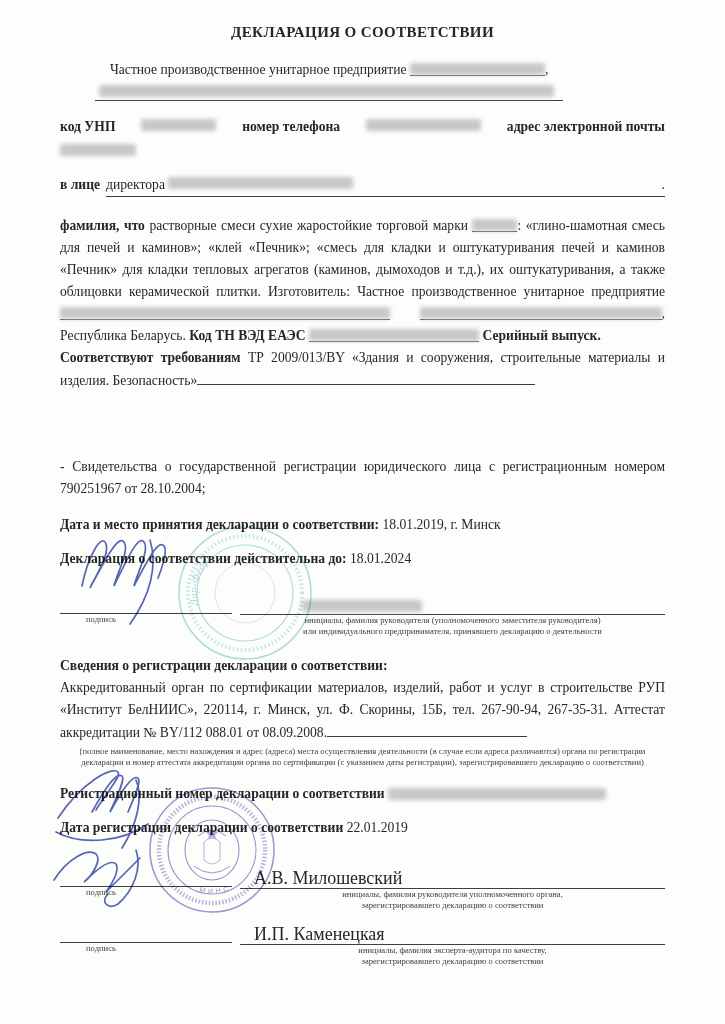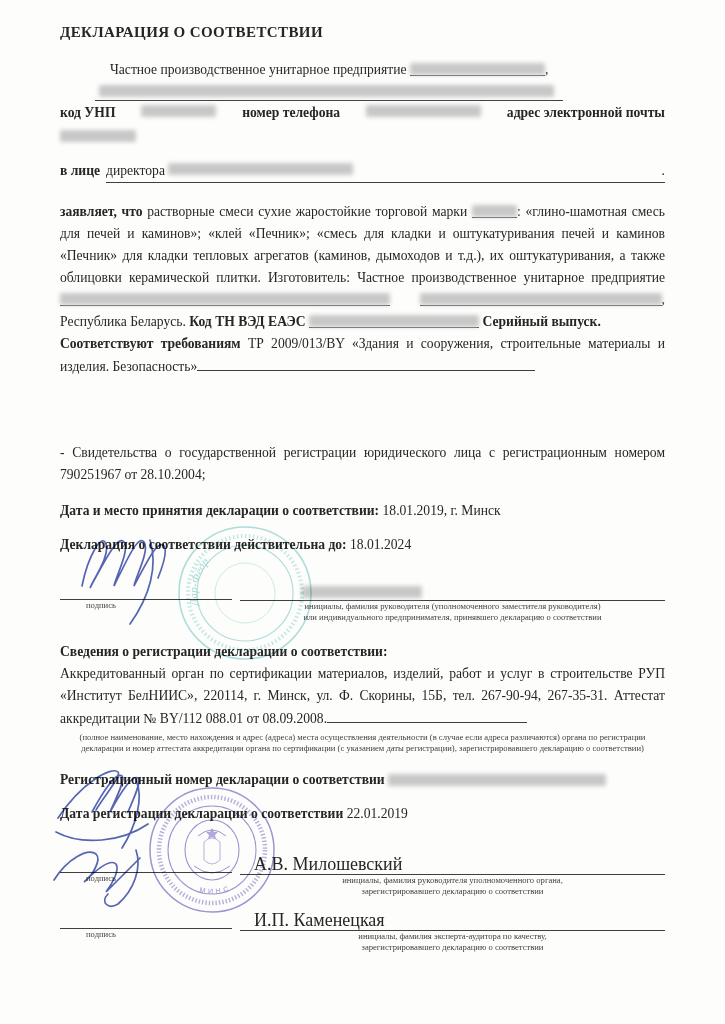--- a/index.html
+++ b/index.html
@@ -5,38 +5,38 @@
   * { margin:0; padding:0; box-sizing:border-box; }
   html,body { background:#e8e8e8; }
   .page {
     position:relative; width:725px; height:1024px; margin:0 auto;
     background:#fdfdfc; overflow:hidden;
     font-family:"Liberation Serif", serif; color:#262626;
     -webkit-font-smoothing:antialiased;
   }
   .content { position:absolute; left:60px; top:24px; width:605px; }
 
-  .title { text-align:left; font-weight:bold; font-size:15px; letter-spacing:.4px; }
+  .title { text-align:center; font-weight:bold; font-size:15px; letter-spacing:.4px; }
 
   .para { font-size:13.6px; line-height:22px; text-align:justify; }
   b { font-weight:bold; }
   .u { text-decoration-color:#3f3f3f; text-underline-offset:3px; text-decoration-thickness:1px; }
 
   
   .redact { display:inline-block; vertical-align:-2px; border-bottom:1px solid #4a4a4a; }
   .redact i { display:block; height:12px; background:#c7c7c7; filter:blur(2px); border-radius:2px; }
   .redact.nol { border-bottom:none; }
 
   .tail { display:inline-block; height:16px; border-bottom:1px solid #3f3f3f; vertical-align:baseline; }
 
   .company-l1 { margin-top:18px; margin-left:50px; font-size:13.6px; line-height:22px; }
   .company-l2 { margin-left:35px; width:468px; border-bottom:1px solid #3f3f3f; height:20px; padding-left:4px; }
   .company-l2 .redact { border-bottom:none; }
 
-  .codes-row { margin-top:1px; display:flex; justify-content:space-between; align-items:baseline; font-size:13.6px; font-weight:bold; line-height:22px; }
+  .codes-row { margin-top:15px; display:flex; justify-content:space-between; align-items:baseline; font-size:13.6px; font-weight:bold; line-height:22px; }
   .codes-email { margin-top:2px; }
 
   .person-row { margin-top:16px; display:flex; align-items:baseline; font-size:13.6px; line-height:22px; }
   .person-line { flex:1; margin-left:6px; border-bottom:1px solid #3f3f3f; display:flex; align-items:baseline; }
   .person-line .dot { margin-left:auto; }
 
   .m-decl { margin-top:18px; }
   .m-conf { margin-top:0; }
   .m-basis { margin-top:20px; }
   .m-date { margin-top:14px; }
@@ -99,21 +99,21 @@
       <span class="person-line">
         <span>директора</span>&nbsp;
         <span class="redact nol" style="width:185px">
             <i></i>
           </span>
         <span class="dot">.</span>
       </span>
     </div>
 
     <div class="para m-decl">
-      <b>заявляет, что</b>
+      <b>фамилия, что</b>
       <span class="u">растворные смеси сухие жаростойкие торговой марки</span>
       <span class="redact" style="width:45px"><i></i></span><span class="u">: «глино-шамотная смесь для печей и каминов»; «клей «Печник»; «смесь для кладки и оштукатуривания печей и каминов «Печник» для кладки тепловых агрегатов (каминов, дымоходов и т.д.), их оштукатуривания, а также облицовки керамической плитки. Изготовитель: Частное производственное унитарное предприятие</span>
       <span class="redact" style="width:330px"><i></i></span>
       <span class="redact" style="width:242px"><i></i></span><span class="u">, Республика Беларусь.</span>
       <b class="u">Код ТН ВЭД ЕАЭС</b>
       <span class="redact" style="width:170px"><i></i></span>
       <b class="u">Серийный выпуск.</b>
     </div>
 
     <div class="para m-conf">
@@ -141,21 +141,21 @@
       <div class="sig-left">
         <div class="line"></div>
         <div class="cap cap-left">подпись</div>
       </div>
       <div class="sig-right">
         <div class="name-above">
           <span class="redact nol" style="width:120px"><i></i></span>
         </div>
         <div class="line"></div>
         <div class="cap cap-center">инициалы, фамилия руководителя (уполномоченного заместителя руководителя)</div>
-        <div class="cap cap-center">или индивидуального предпринимателя, принявшего декларацию о соответствии</div>
+        <div class="cap cap-center">или индивидуального предпринимателя, принявшего декларацию о деятельности</div>
       </div>
     </div>
 
     <div class="para m-reginfo">
       <b>Сведения о регистрации декларации о соответствии:</b><br>
       <span class="u">Аккредитованный орган по сертификации материалов, изделий, работ и услуг в строительстве РУП «Институт БелНИИС», 220114, г. Минск, ул. Ф. Скорины, 15Б, тел. 267-90-94, 267-35-31. Аттестат аккредитации № BY/112 088.01 от 08.09.2008.</span><span class="tail" style="width:200px"></span>
       <div class="note">(полное наименование, место нахождения и адрес (адреса) места осуществления деятельности (в случае если адреса различаются) органа по регистрации декларации и номер аттестата аккредитации органа по сертификации (с указанием даты регистрации), зарегистрировавшего декларацию о соответствии)</div>
     </div>
 
     <div class="para m-regnum">

